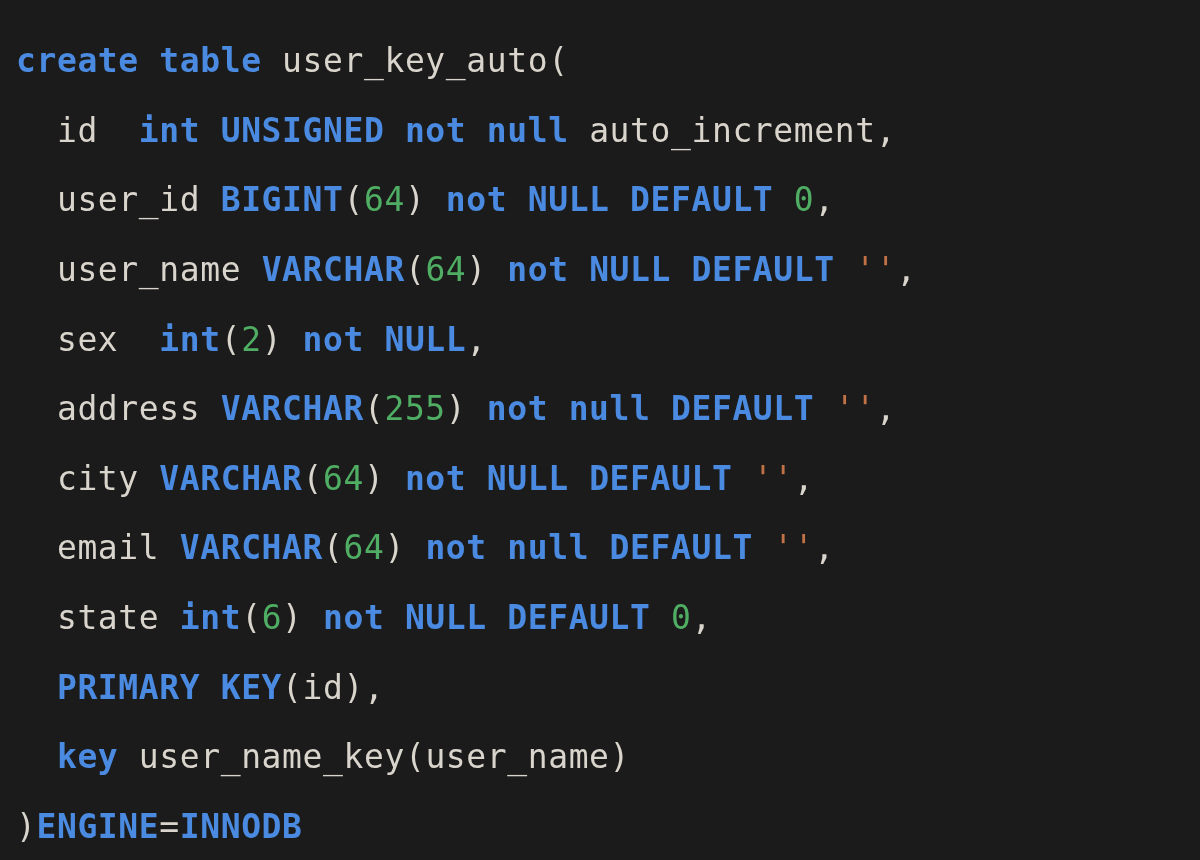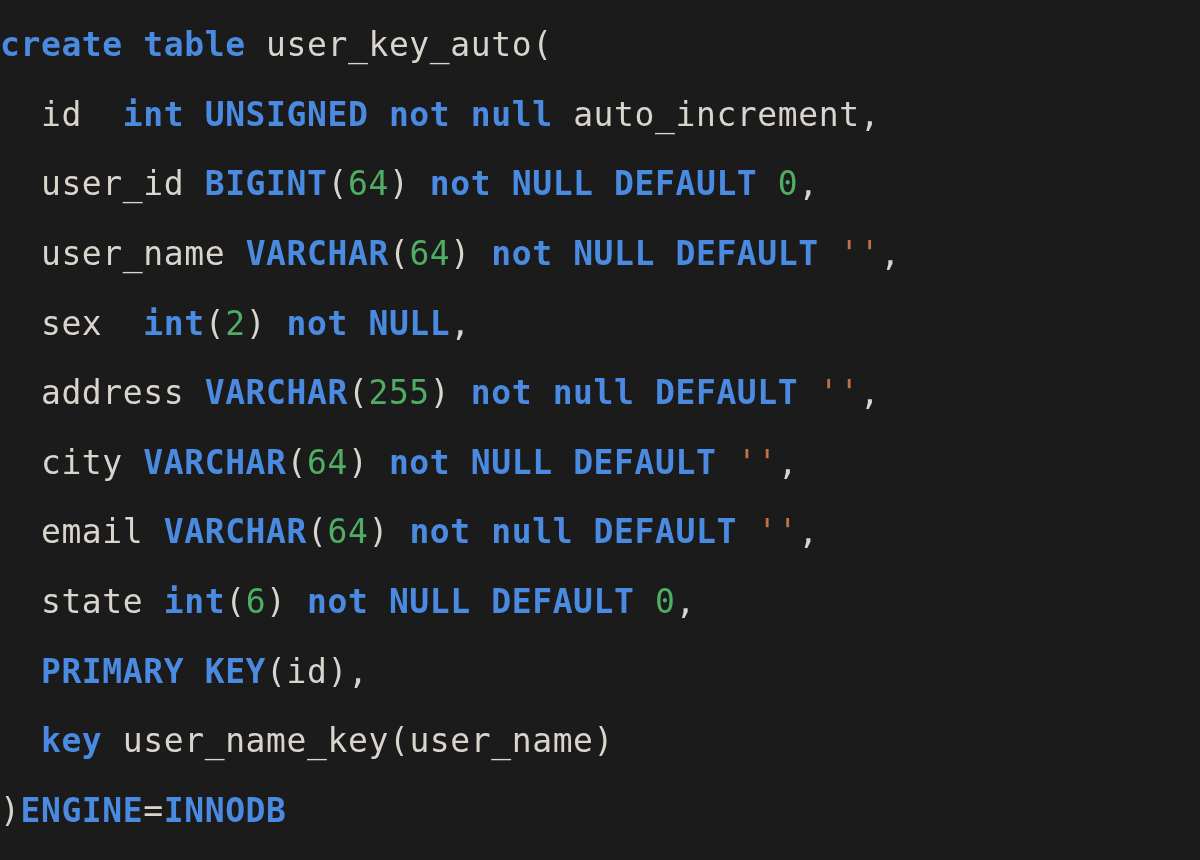--- a/index.html
+++ b/index.html
@@ -4,21 +4,21 @@
 <style>
   html, body {
     margin: 0;
     padding: 0;
     width: 1200px;
     height: 860px;
     background: #1b1b1b;
     overflow: hidden;
   }
   pre.code {
-    margin: 0;
+    margin: 16px;
     padding: 10px 0 0 0;
     font-family: "Menlo", "Consolas", "DejaVu Sans Mono", monospace;
     font-size: 33px;
     line-height: 2.11;
     letter-spacing: 0.6px;
     color: #d9d4cc;
     white-space: pre;
   }
   .kw  { color: #4a8ae0; font-weight: 600; }
   .id  { color: #d9d4cc; }

